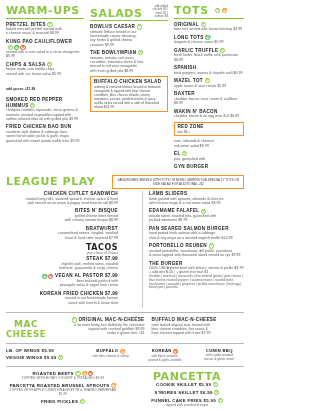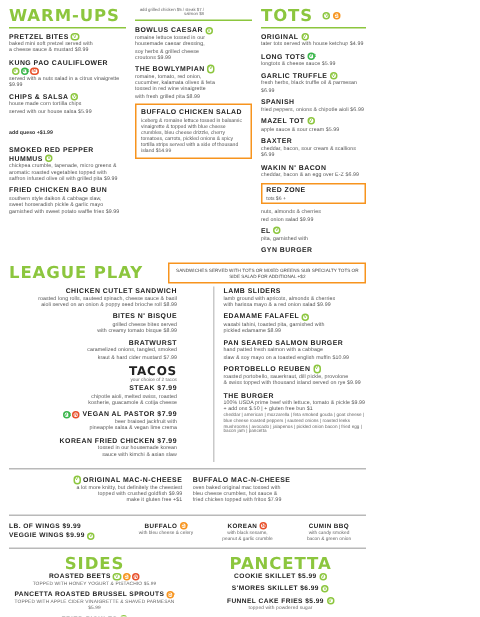--- a/index.html
+++ b/index.html
@@ -165,20 +165,21 @@
           </div>
           <div class="item ">
             <span class="it-name">FRIED CHICKEN BAO BUN</span>
             <span class="it-desc">southern style daikon &amp; cabbage slaw,<br>sweet horseradish pickle &amp; garlic mayo<br>garnished with sweet potato waffle fries $9.99</span>
           </div>
         </div>
     </div>
 
     <div class="col col-sal">
       <div class="head-row">
+        <div class="sec-head">SALADS</div>
         <div class="salad-note">add grilled chicken $5 /
 steak $7 / salmon $8</div>
       </div>
       <hr class="hr-green">
       <div id="salad-items">
           <div class="item ">
             <span class="it-name">BOWLUS CAESAR<span class="badges">
                 <span class="bdg veg">V</span>
               </span></span>
             <span class="it-desc">romaine lettuce tossed in our<br>housemade caesar dressing,<br>soy herbs &amp; grilled cheese<br>croutons $9.99</span>
@@ -350,20 +351,24 @@
 mushrooms | avocado | jalapenos | pickled onion
 bacon | fried egg | bacon jam | pancetta</div>
         </div>
       </div>
     </div>
   </div>
 
   <hr class="hr-grey">
 
   <div class="mac-row">
+    <div class="mac-logo">
+      <div>MAC</div>
+      <div class="sm">CHEESE</div>
+    </div>
     <div id="mac-items" class="mac-col" style="display:flex;gap:7px;">
         <div class="item" style="flex:1;text-align:right;">
           <span class="it-name"><span class="badges">
               <span class="bdg veg">V</span>
             </span> ORIGINAL MAC-N-CHEESE</span>
           <span class="it-desc">a lot more knitty, but definitely the cheesiest<br>topped with crushed goldfish $9.99<br>make it gluten free +$1</span>
         </div>
         <div class="item" style="flex:1;text-align:left;">
           <span class="it-name"> BUFFALO MAC-N-CHEESE</span>
           <span class="it-desc">oven baked original mac tossed with<br>bleu cheese crumbles, hot sauce &amp;<br>fried chicken topped with fritos $7.99</span>
@@ -399,21 +404,20 @@
           <div class="wf-name">CUMIN BBQ</div>
           <div class="wf-desc">with candy smoked<br>bacon &amp; green onion</div>
         </div>
       </div>
   </div>
 
   <hr class="hr-grey">
 
   <div class="sd-row">
     <div class="sd-col">
-      <div class="sec-head ctr">SIDES</div>
       <div id="sides-items">
           <div class="sd-item">
             <div class="sd-name">ROASTED BEETS<span class="badges">
                 <span class="bdg veg">V</span>
                 <span class="bdg gf">GF</span>
                 <span class="bdg nut">N</span>
               </span></div>
             <div class="sd-desc">TOPPED WITH HONEY YOGURT &amp; PISTACHIO  $5.99</div>
           </div>
           <div class="sd-item">

